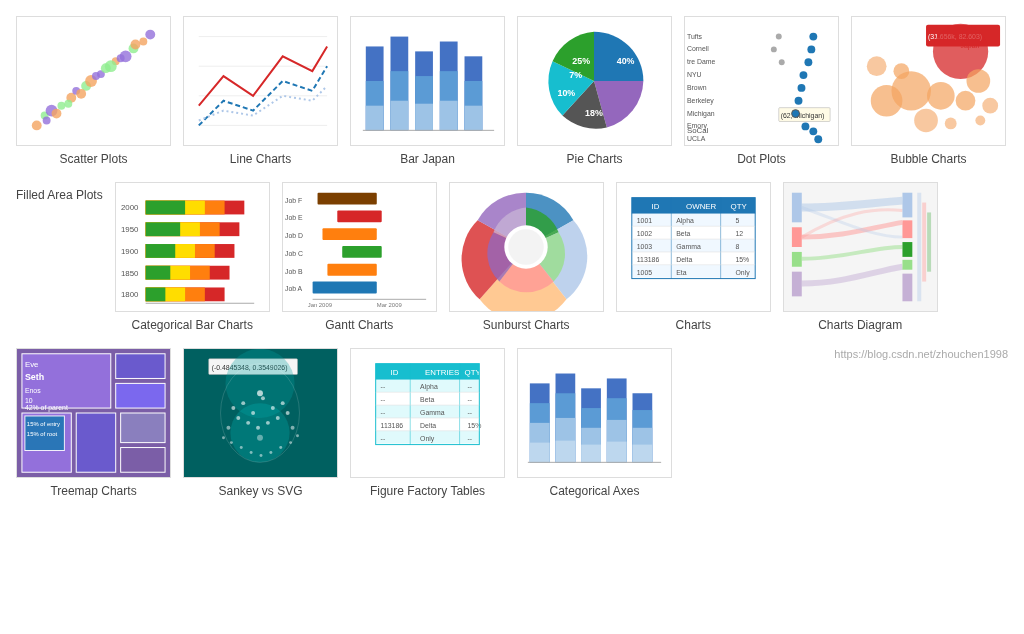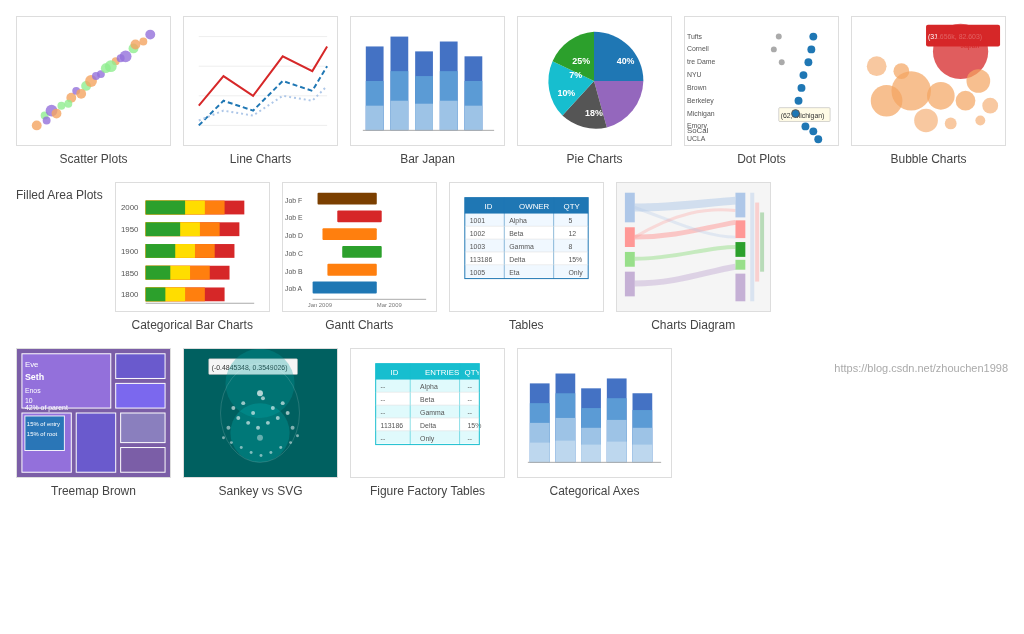--- a/index.html
+++ b/index.html
@@ -285,20 +285,43 @@
         <rect x="30" y="100" width="65" height="12" fill="#1f77b4" rx="1"></rect>
 
         <line x1="30" y1="118" x2="145" y2="118" stroke="#aaa" stroke-width="1"></line>
         <text x="25" y="126" font-size="6" fill="#777">Jan 2009</text>
         <text x="95" y="126" font-size="6" fill="#777">Mar 2009</text>
       </svg>
     </div>
     <div class="chart-label">Gantt Charts</div>
   </div>
 
+  <div class="chart-item">
+    <div class="chart-thumb">
+      <svg width="155" height="130" viewBox="0 0 155 130">
+        <rect width="155" height="130" fill="white"></rect>
+
+        <path d="M77,65 L77,10 A55,55 0 0,1 125,38 Z" fill="#1f77b4" opacity="0.8"></path>
+        <path d="M77,65 L125,38 A55,55 0 0,1 118,118 Z" fill="#aec7e8" opacity="0.8"></path>
+        <path d="M77,65 L118,118 A55,55 0 0,1 30,118 Z" fill="#ffbb78" opacity="0.8"></path>
+        <path d="M77,65 L30,118 A55,55 0 0,1 28,38 Z" fill="#d62728" opacity="0.8"></path>
+        <path d="M77,65 L28,38 A55,55 0 0,1 77,10 Z" fill="#9467bd" opacity="0.8"></path>
+
+        <path d="M77,65 L77,25 A40,40 0 0,1 110,50 Z" fill="#2ca02c" opacity="0.8"></path>
+        <path d="M77,65 L110,50 A40,40 0 0,1 105,100 Z" fill="#98df8a" opacity="0.8"></path>
+        <path d="M77,65 L105,100 A40,40 0 0,1 50,100 Z" fill="#ff9896" opacity="0.8"></path>
+        <path d="M77,65 L50,100 A40,40 0 0,1 44,50 Z" fill="#9467bd" opacity="0.8"></path>
+        <path d="M77,65 L44,50 A40,40 0 0,1 77,25 Z" fill="#c5b0d5" opacity="0.8"></path>
+
+        <circle cx="77" cy="65" r="22" fill="white"></circle>
+        <circle cx="77" cy="65" r="18" fill="#e8e8e8" opacity="0.5"></circle>
+      </svg>
+    </div>
+    <div class="chart-label">Sunburst Charts</div>
+  </div>
 
   <div class="chart-item">
     <div class="chart-thumb">
       <svg width="155" height="130" viewBox="0 0 155 130">
         <rect width="155" height="130" fill="white"></rect>
 
         <rect x="15" y="15" width="125" height="16" fill="#1f77b4"></rect>
         <text x="35" y="27" font-size="8" fill="white">ID</text>
         <text x="70" y="27" font-size="8" fill="white">OWNER</text>
         <text x="115" y="27" font-size="8" fill="white">QTY</text>
@@ -331,21 +354,21 @@
         <rect x="15" y="15" width="125" height="82" fill="none" stroke="#1f77b4" stroke-width="1"></rect>
         <line x1="55" y1="15" x2="55" y2="97" stroke="#1f77b4" stroke-width="0.5"></line>
         <line x1="105" y1="15" x2="105" y2="97" stroke="#1f77b4" stroke-width="0.5"></line>
         <line x1="15" y1="31" x2="140" y2="31" stroke="#1f77b4" stroke-width="0.5"></line>
         <line x1="15" y1="44" x2="140" y2="44" stroke="#ddd" stroke-width="0.5"></line>
         <line x1="15" y1="57" x2="140" y2="57" stroke="#ddd" stroke-width="0.5"></line>
         <line x1="15" y1="70" x2="140" y2="70" stroke="#ddd" stroke-width="0.5"></line>
         <line x1="15" y1="83" x2="140" y2="83" stroke="#ddd" stroke-width="0.5"></line>
       </svg>
     </div>
-    <div class="chart-label">Tables</div>
+    <div class="chart-label">Charts</div>
   </div>
 
   <div class="chart-item">
     <div class="chart-thumb">
       <svg width="155" height="130" viewBox="0 0 155 130">
         <rect width="155" height="130" fill="#f5f5f5"></rect>
 
         <rect x="8" y="10" width="10" height="30" fill="#aec7e8"></rect>
         <rect x="8" y="45" width="10" height="20" fill="#ff9896"></rect>
         <rect x="8" y="70" width="10" height="15" fill="#98df8a"></rect>
@@ -393,21 +416,21 @@
         <text x="8" y="32" font-size="9" fill="white" font-weight="bold">Seth</text>
         <text x="8" y="45" font-size="7" fill="white">Enos</text>
         <text x="8" y="55" font-size="7" fill="white">10</text>
         <text x="8" y="62" font-size="7" fill="white">42% of parent</text>
 
         <rect x="8" y="68" width="40" height="35" fill="#1f77b4" stroke="white" stroke-width="1" opacity="0.9"></rect>
         <text x="10" y="78" font-size="6" fill="white">15% of entry</text>
         <text x="10" y="88" font-size="6" fill="white">15% of root</text>
       </svg>
     </div>
-    <div class="chart-label">Treemap Brown</div>
+    <div class="chart-label">Treemap Charts</div>
   </div>
 
   <div class="chart-item">
     <div class="chart-thumb">
       <svg width="155" height="130" viewBox="0 0 155 130">
         <rect width="155" height="130" fill="#006060"></rect>
 
         <rect x="25" y="10" width="90" height="16" fill="#f5f5f5" stroke="#aaa" stroke-width="0.5" rx="1"></rect>
         <text x="28" y="21" font-size="7" fill="#333">(-0.4845348, 0.3549026)</text>
 
@@ -525,16 +548,16 @@
         <rect x="116" y="80" width="20" height="35" fill="#9dc3e6"></rect>
         <rect x="116" y="97" width="20" height="18" fill="#bdd7ee"></rect>
 
         <line x1="10" y1="115" x2="145" y2="115" stroke="#aaa" stroke-width="1"></line>
       </svg>
     </div>
     <div class="chart-label">Categorical Axes</div>
   </div>
 
   <div style="flex:1"></div>
-  <div style="flex:1; display:flex; align-items:flex-end; justify-content:flex-start;margin-top:14px;">
+  <div style="flex:1; display:flex; align-items:flex-end; justify-content:flex-start;">
     <div style="font-size:11px;color:#aaa;white-space:nowrap;">https://blog.csdn.net/zhouchen1998</div>
   </div>
 </div>
 
 </body></html>

